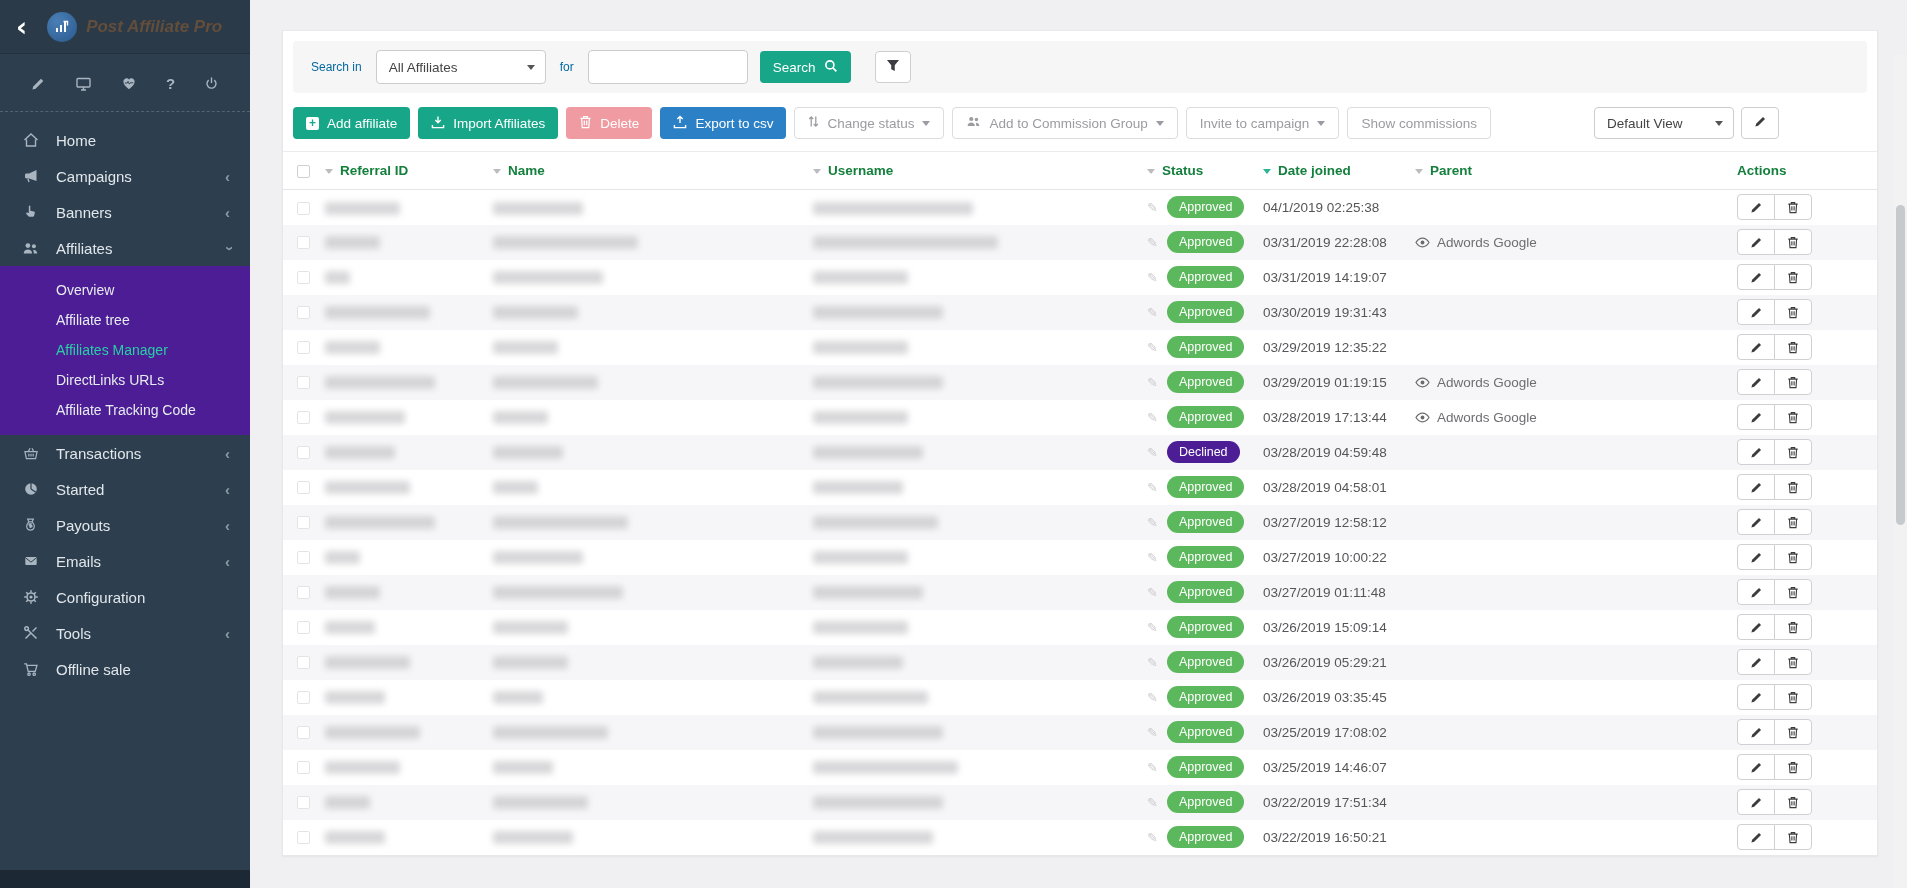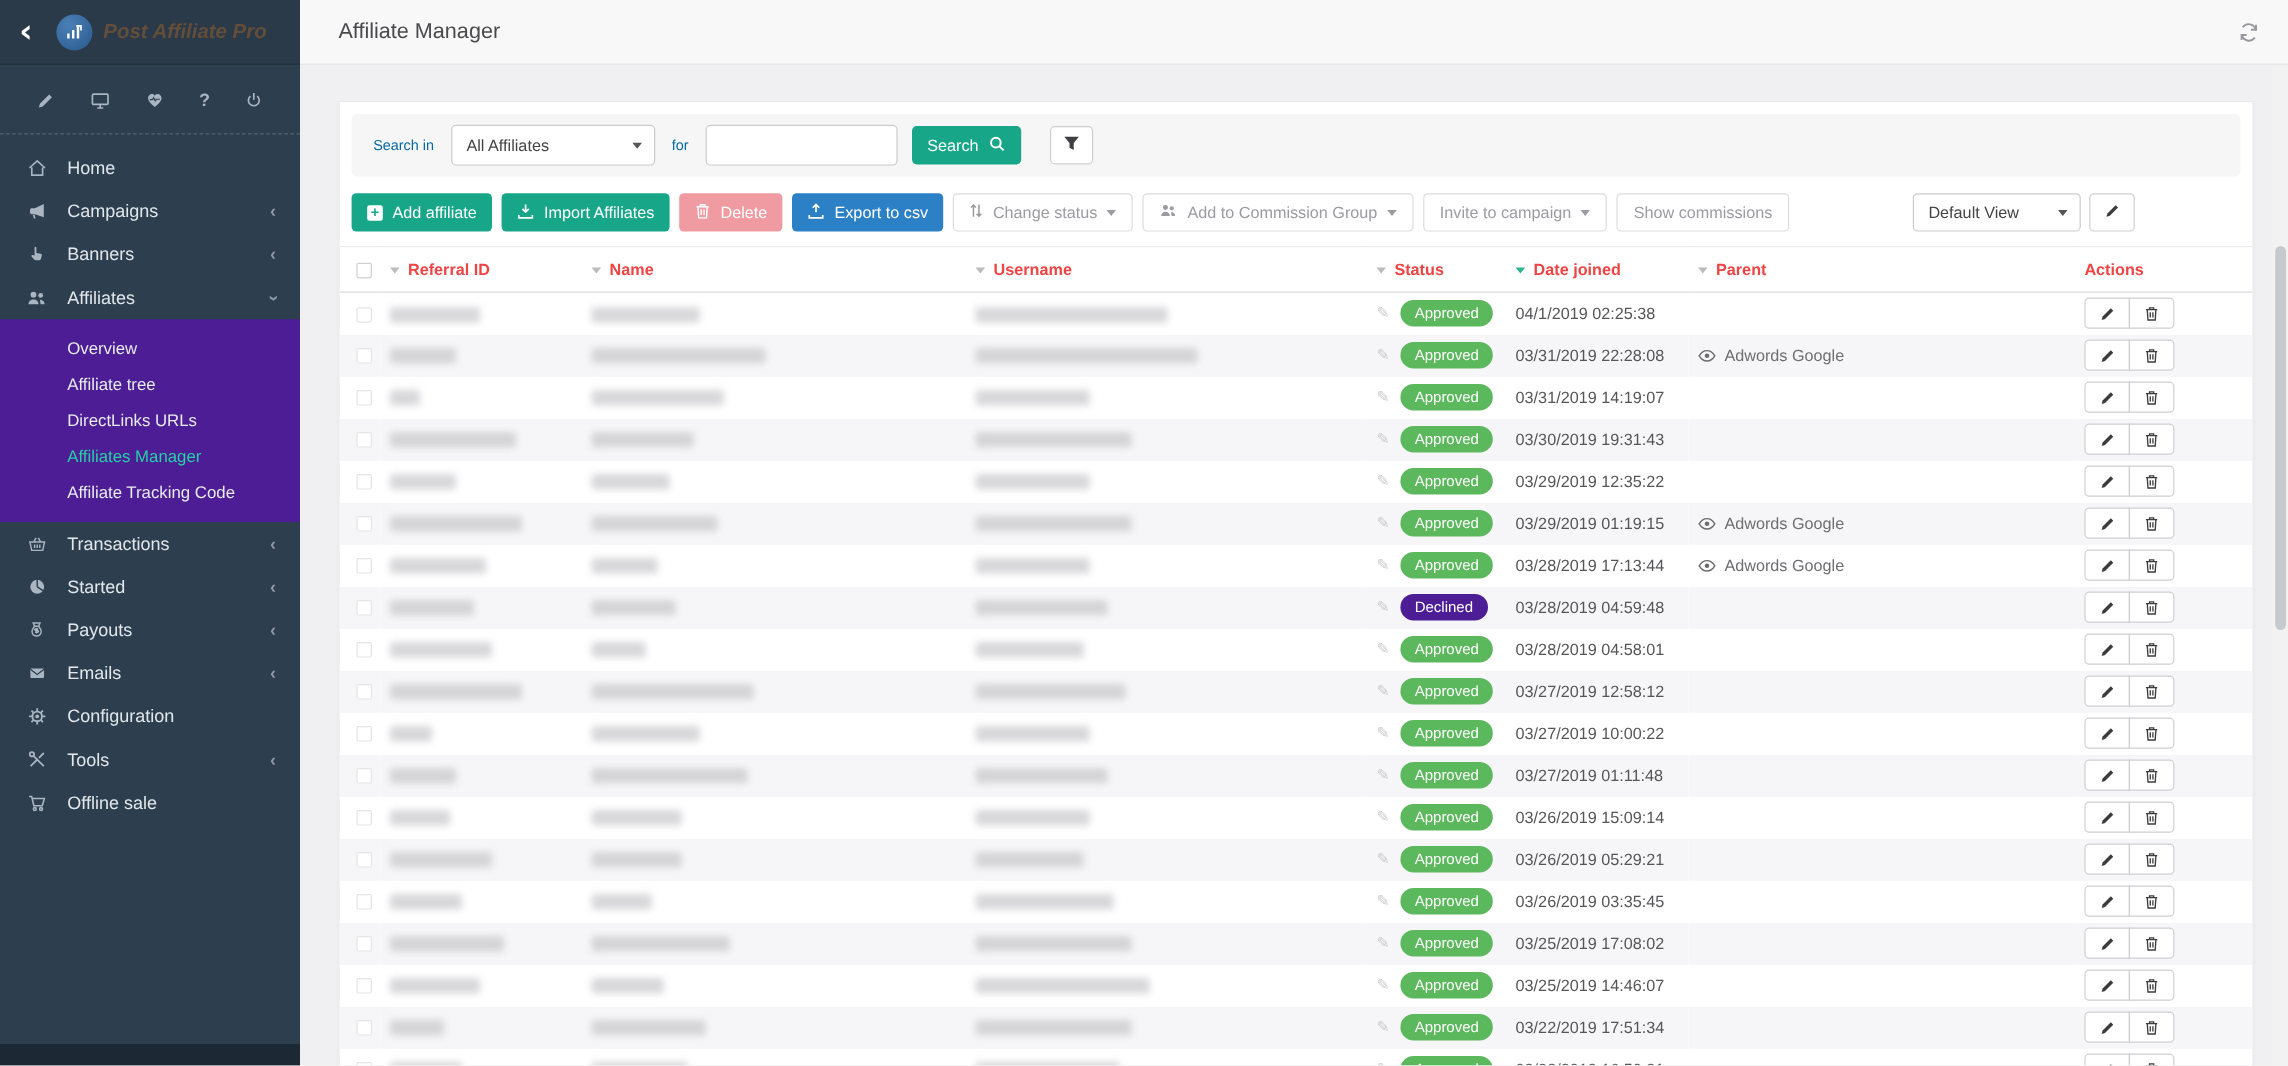--- a/index.html
+++ b/index.html
@@ -56,21 +56,21 @@
   .ghost-caret { border-top-color:#9b9ba1; }
   .plusq { width:13px; height:13px; background:#fff; color:#18a689; border-radius:2px; font-size:12px; font-weight:bold; line-height:13px; text-align:center; display:inline-block; }
 
   .btn-row { display:flex; align-items:center; margin:14px 10px 12px 10px; gap:8px; }
   .view-group { margin-left:auto; display:flex; align-items:center; gap:7px; margin-right:88px; }
   .sel-view { width:140px; height:32px; }
   .btn-editview { width:38px; justify-content:center; padding:0; height:32px; }
 
   
   table { width:100%; border-collapse:collapse; table-layout:fixed; font-size:13.5px; color:#555; }
-  thead th { height:38px; text-align:left; font-weight:bold; color:#ef4444; font-size:13.5px; border-top:1px solid #ececee; border-bottom:1px solid #e4e4e6; padding:0 8px; }
+  thead th { height:38px; text-align:left; font-weight:bold; color:#15803d; font-size:13.5px; border-top:1px solid #ececee; border-bottom:1px solid #e4e4e6; padding:0 8px; }
   tbody td { height:35px; padding:0 8px; overflow:hidden; white-space:nowrap; }
   tbody tr:nth-child(even) { background:#f6f6f8; }
   .hcaret { width:0; height:0; border-left:4px solid transparent; border-right:4px solid transparent; border-top:5px solid #bcbcc0; display:inline-block; margin-right:7px; vertical-align:middle; }
   .hcaret.green { border-top-color:#2bb593; }
   .cb { width:13px; height:13px; border:1px solid #cfcfd3; border-radius:2px; background:#fff; display:inline-block; vertical-align:middle; cursor:pointer; }
   tbody .cb { border-color:#e4e4e7; }
   .redact { display:inline-block; height:13px; background:#c3c3c7; border-radius:2px; filter:blur(3px); opacity:.65; vertical-align:middle; }
   .mini-pencil { color:#cbcbce; font-size:13px; margin-right:9px; vertical-align:middle; font-family:"DejaVu Sans",sans-serif; cursor:pointer; }
   .badge { display:inline-block; min-width:64px; text-align:center; padding:4px 12px; border-radius:12px; background:#5cb85c; color:#fff; font-size:12.5px; vertical-align:middle; }
   .badge[data-status="Declined"] { background:#4c1d95; }
@@ -173,27 +173,27 @@
         <span class="chev down">‹</span>
       </div>
 
       <div class="submenu">
         <div class="sub-item">
             <span>Overview</span>
           </div>
         <div class="sub-item">
             <span>Affiliate tree</span>
           </div>
-        <div class="sub-item">
-            <span>DirectLinks URLs</span>
-          </div>
         <div class="sub-item active">
             <span>Affiliates Manager</span>
           </div>
         <div class="sub-item">
+            <span>DirectLinks URLs</span>
+          </div>
+        <div class="sub-item">
             <span>Affiliate Tracking Code</span>
           </div>
       </div>
 
       <div class="nav-item">
         <span class="nico">
             <svg width="16" height="15" viewBox="0 0 16 16" stroke="#a9b5c0" stroke-width="1.3" fill="none">
               <path d="M1.5 6h13l-1.6 7.5H3.1z"></path>
               <path d="M5 6l2-3.6M11 6L9 2.4M5.7 8.3v3M8 8.3v3M10.3 8.3v3"></path>
             </svg>
@@ -261,29 +261,20 @@
               <circle cx="11.2" cy="13.2" r="1.2"></circle>
             </svg>
           </span>
         <span>Offline sale</span>
       </div>
     </nav>
     <div class="sb-bottom"></div>
   </aside>
 
   <div class="main">
-    <header class="topbar">
-      <span class="page-title">Affiliate Manager</span>
-      <span class="refresh">
-        <svg width="18" height="18" viewBox="0 0 18 18" stroke="#98989d" stroke-width="1.6" fill="none">
-            <path d="M14.8 7A6 6 0 004 4.7M3.2 11a6 6 0 0010.8 2.3"></path>
-            <path d="M15 2.6v4.2h-4.2M3 15.4v-4.2h4.2"></path>
-          </svg>
-      </span>
-    </header>
 
     <div class="content">
       <div class="panel">
 
         <div class="search-strip">
           <span class="lbl">Search in</span>
           <div class="selbox sel-scope">
             <span>All Affiliates</span>
             <span class="caret"></span>
           </div>

